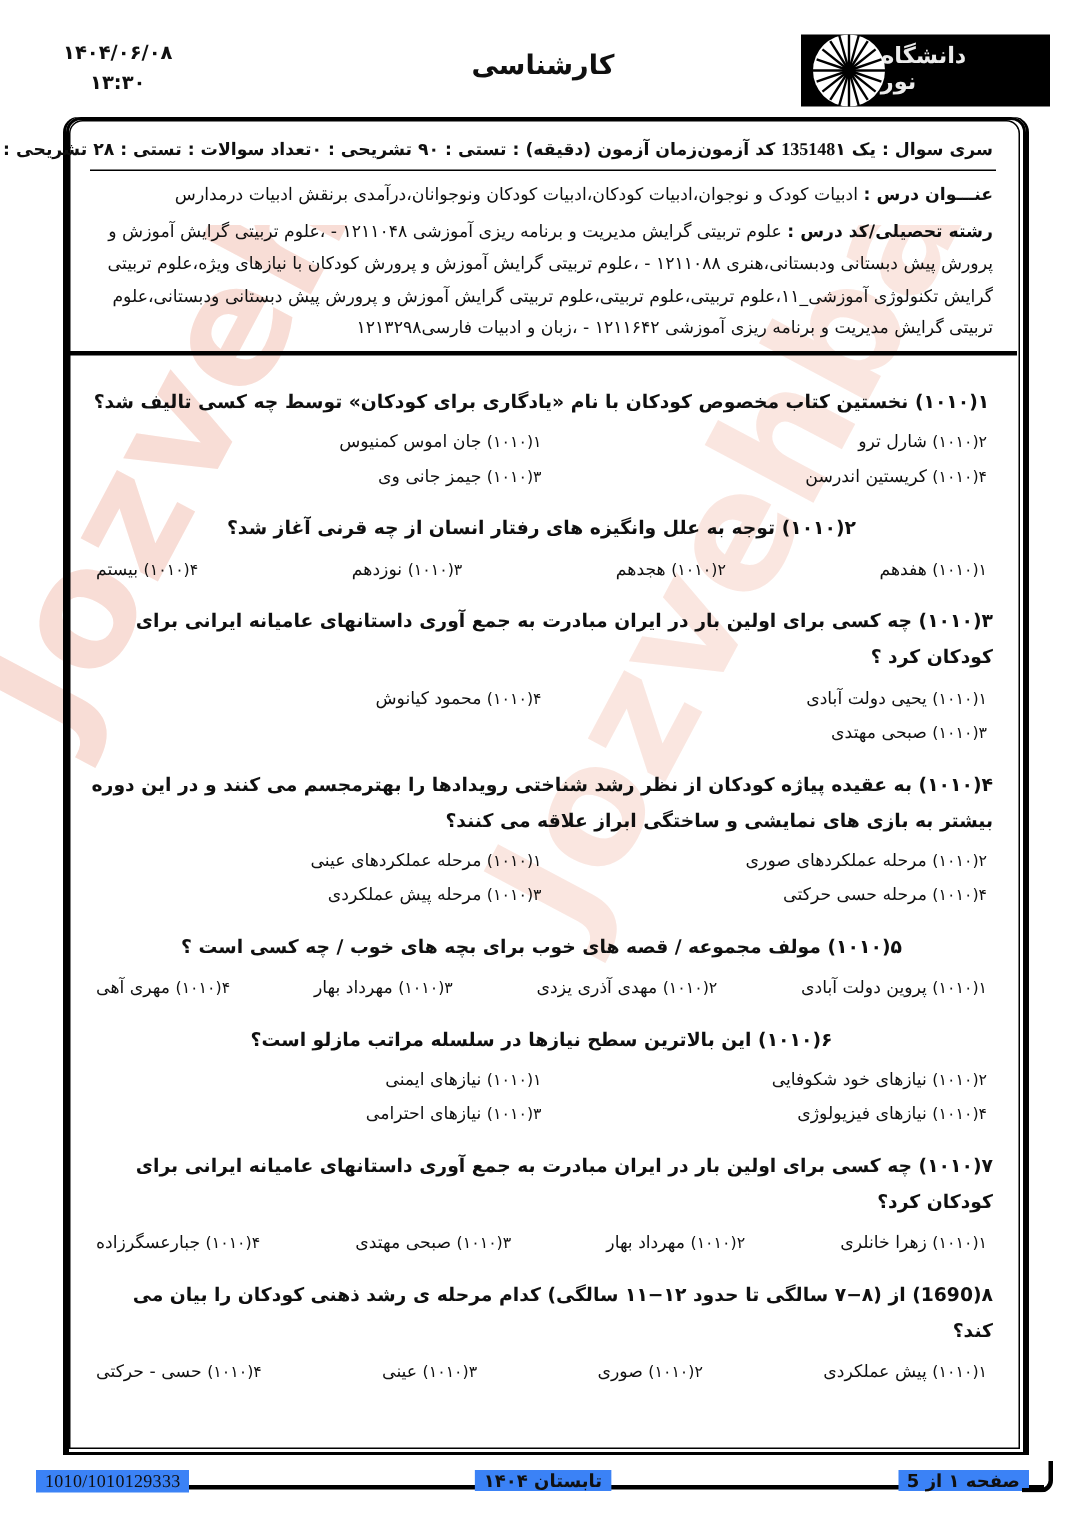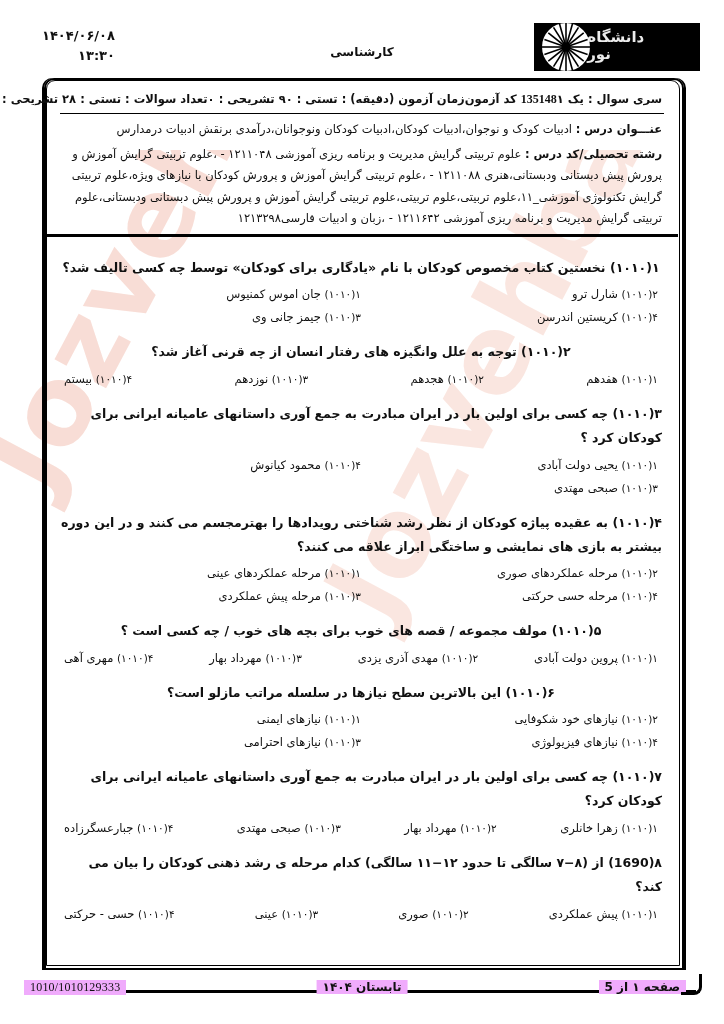--- a/index.html
+++ b/index.html
@@ -59,27 +59,27 @@
     position:absolute;
     left:0;top:0;width:724px;height:76px;
     z-index:3;
   }
   .datetime{
     position:absolute;
     right:auto;left:42px;top:26px;
     font-size:13px;font-weight:bold;
     line-height:1.55;
     direction:rtl;
-    text-align:right;
+    text-align:center;
   }
   .degree-title{
     position:absolute;
     left:0;right:0;top:33px;
     text-align:center;
-    font-size:12px;font-weight:bold;margin-top:12px;
+    font-size:18px;font-weight:bold;
   }
   .logo{
     position:absolute;
     right:24px;top:23px;
     width:166px;height:48px;
     background:#000;
     overflow:hidden;
   }
   .logo .lg-word{
     position:absolute;
@@ -216,21 +216,21 @@
   }
   .foot-line{
     position:absolute;
     top:10px;height:3px;background:#000;
   }
   .foot-seg{
     position:absolute;
     top:0px;
     font-size:12px;
     font-weight:bold;
-    background:#f0abfc;
+    background:#3b82f6;
     padding:0 6px;
     white-space:nowrap;
   }
   .foot-left{left:24px;font-family:"Liberation Sans",sans-serif;letter-spacing:.2px;}
   .foot-mid{left:50%;transform:translateX(-50%);}
   .foot-right{right:38px;}
   .foot-hook{
     position:absolute;
     right:22px;top:-6px;
     width:18px;height:18px;

